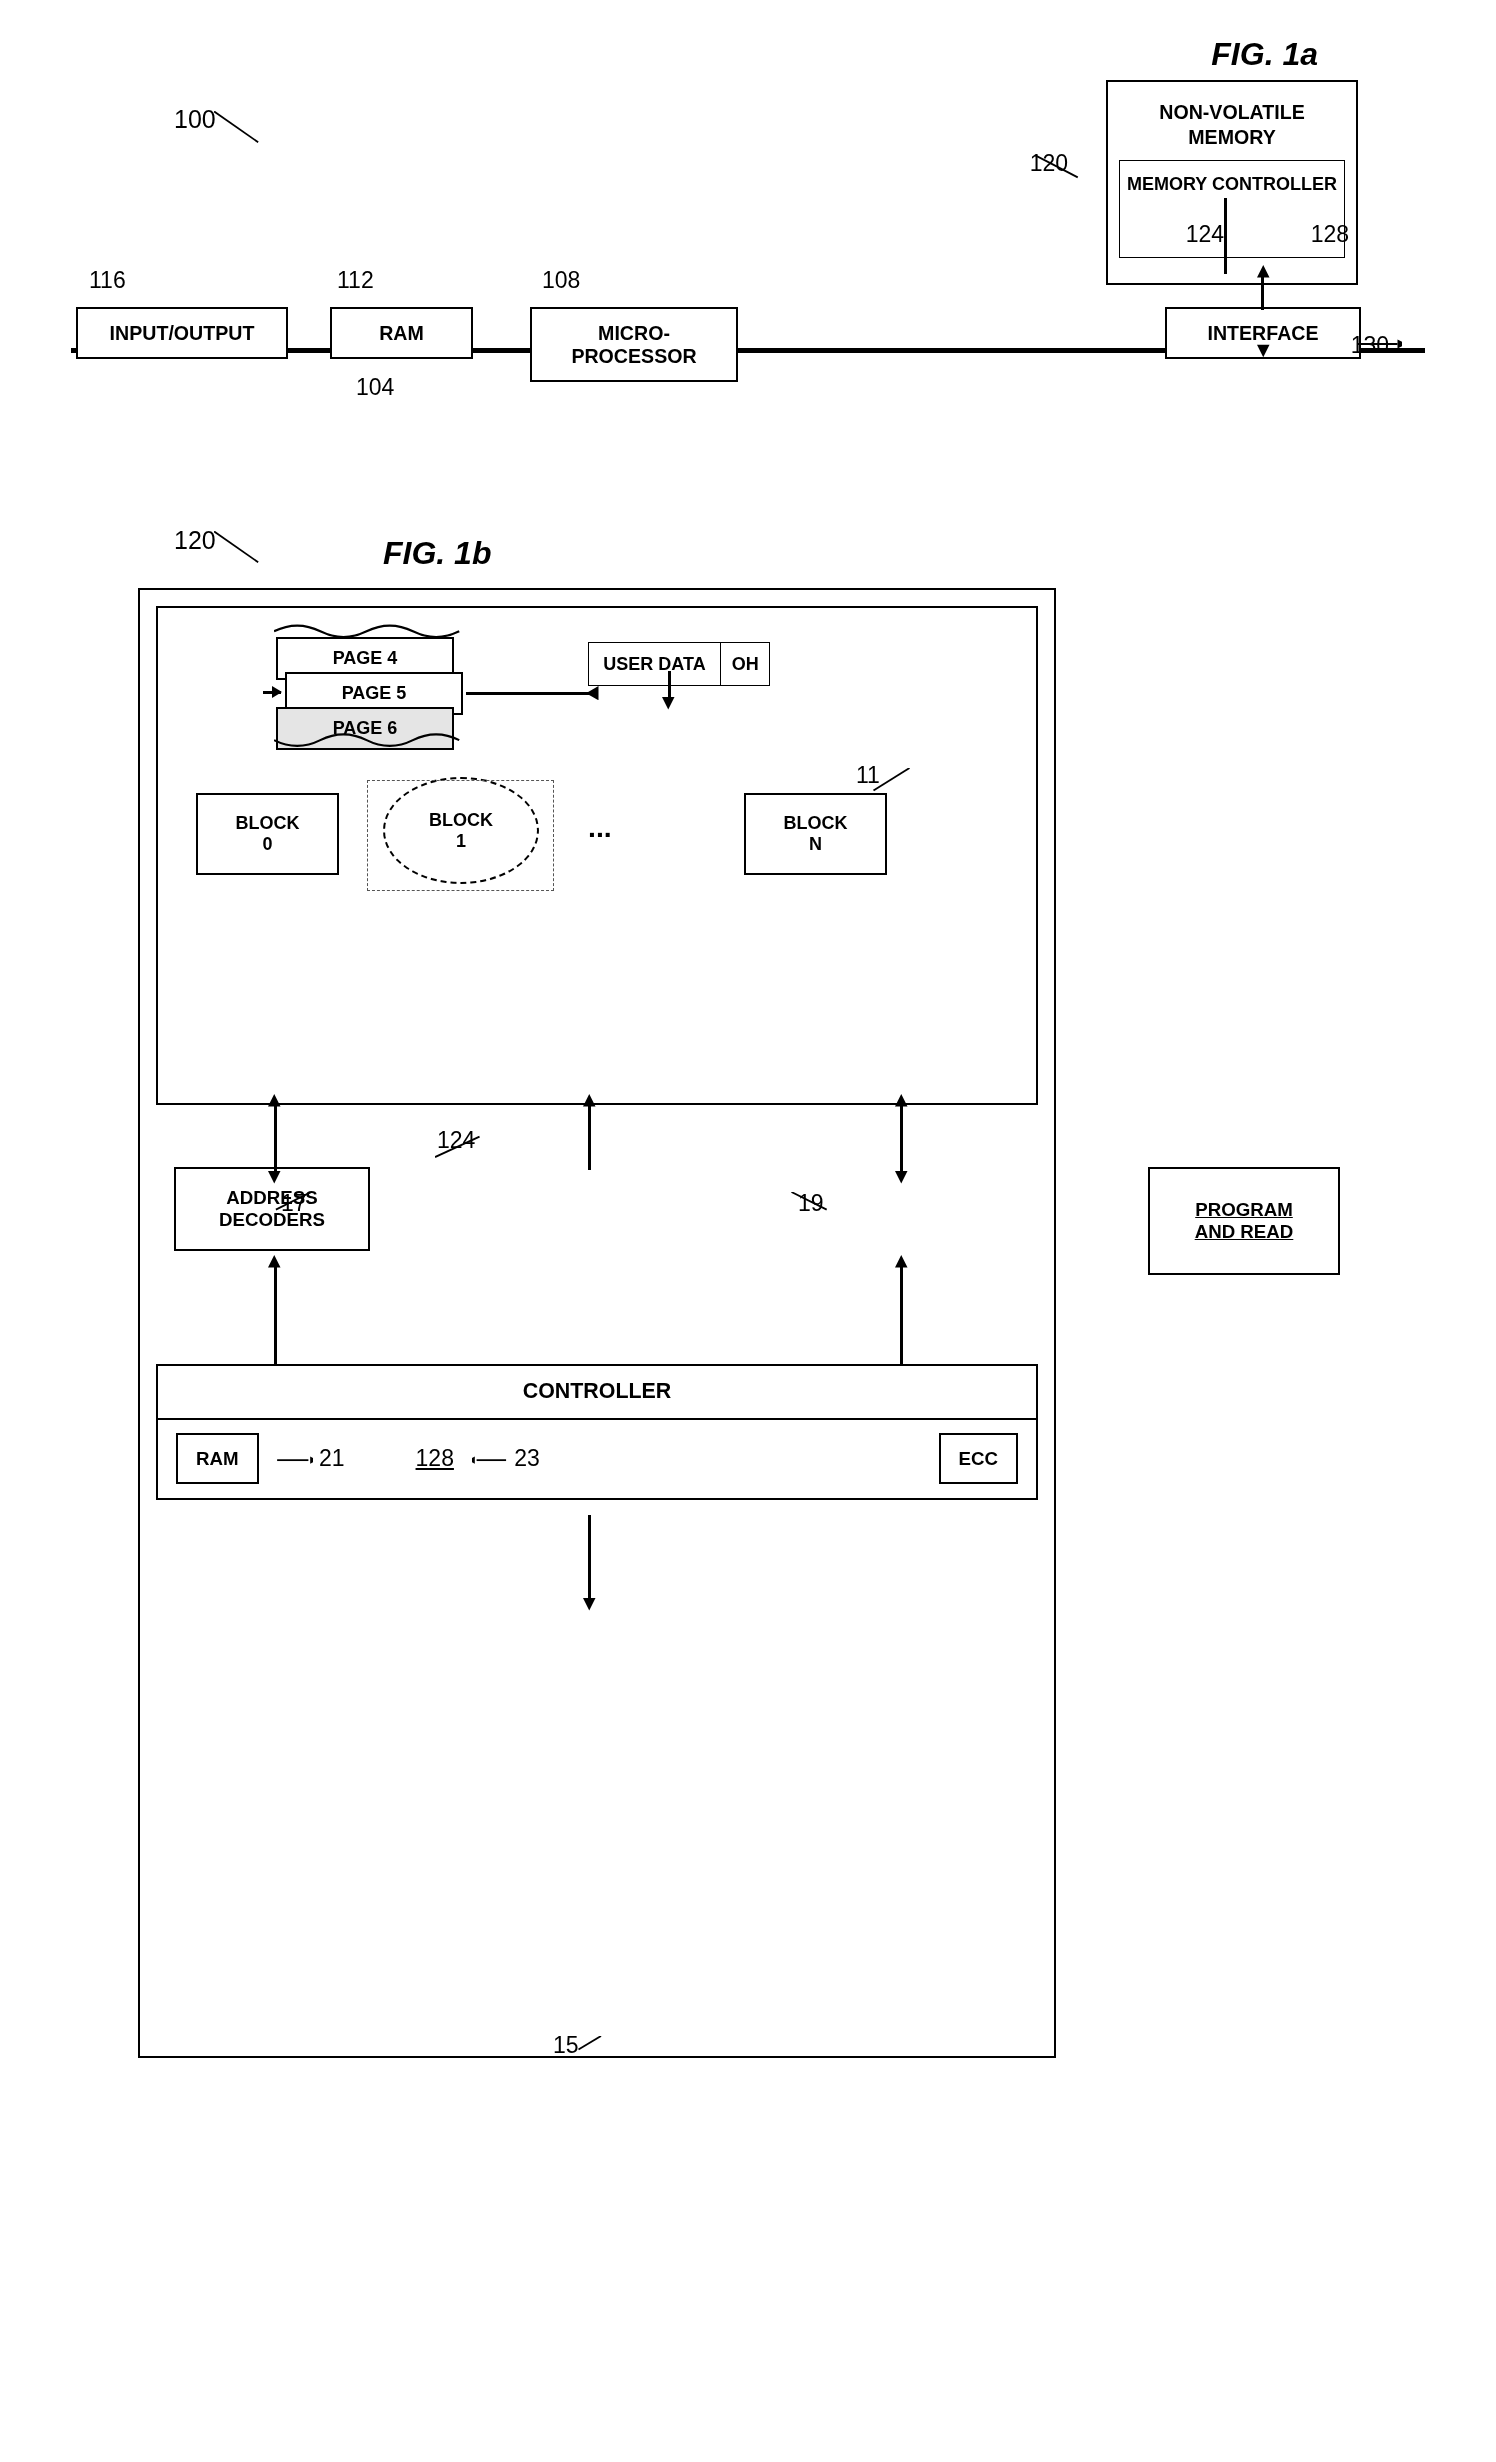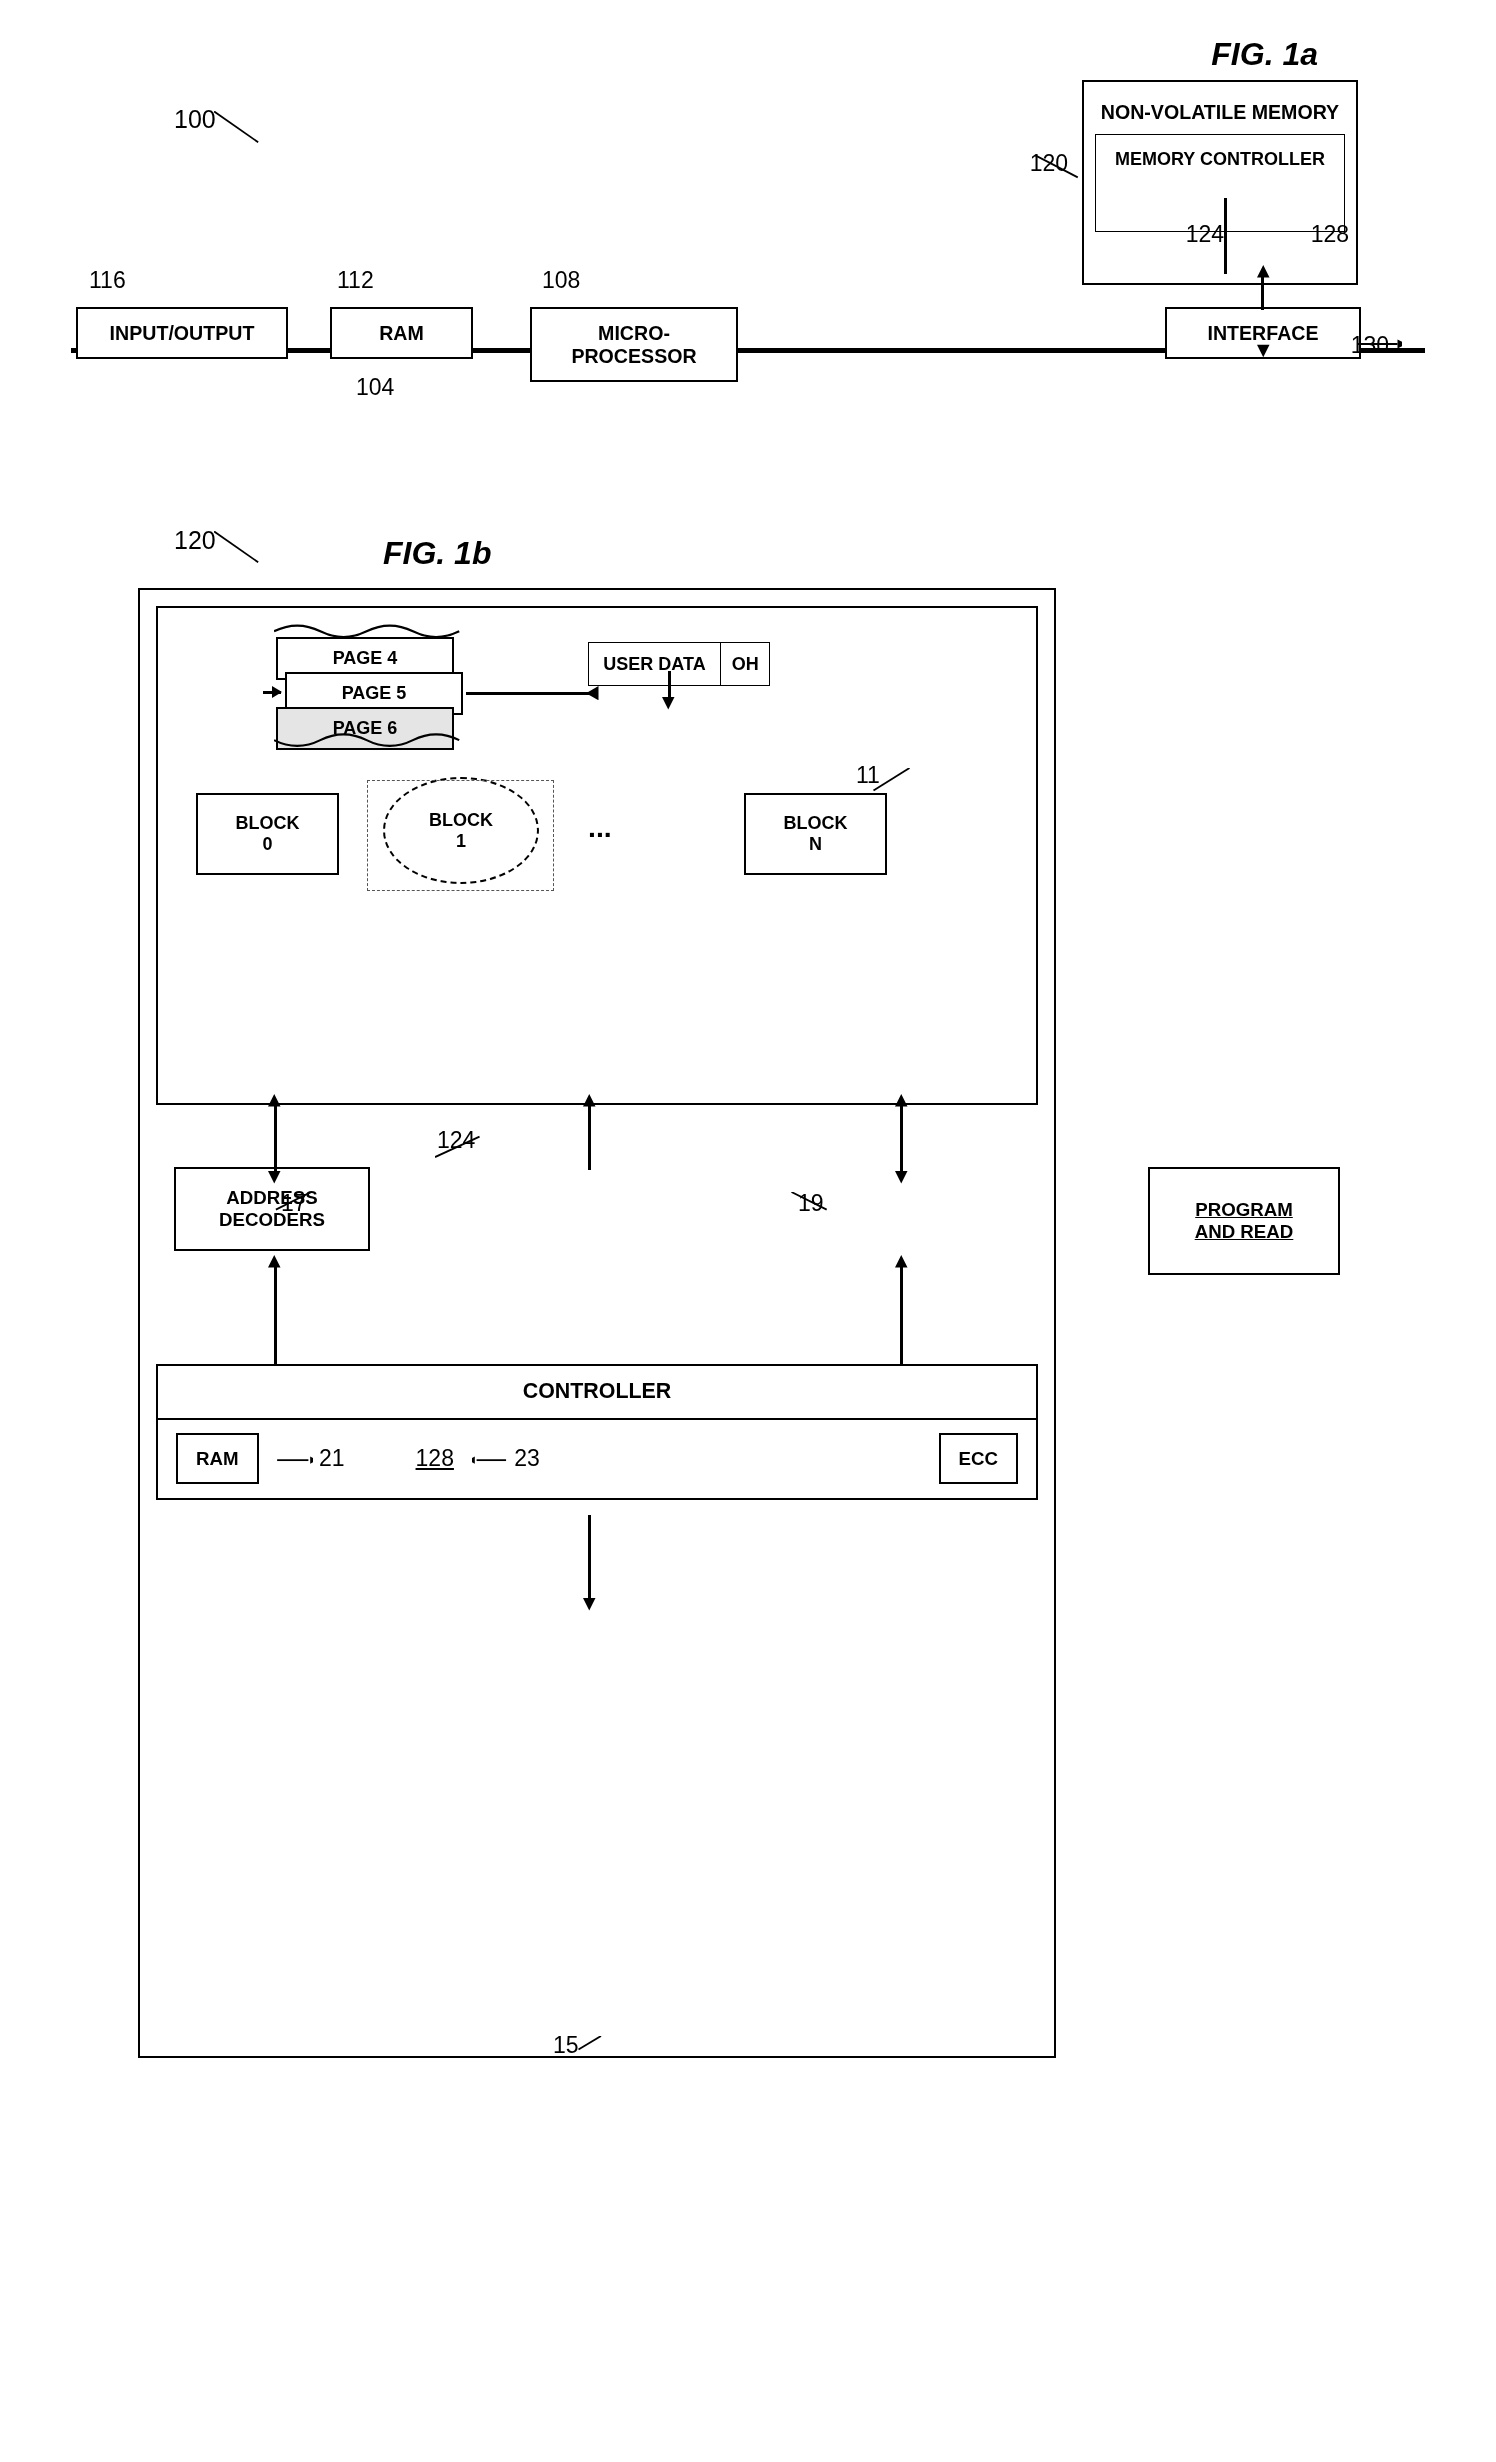--- a/index.html
+++ b/index.html
@@ -25,21 +25,21 @@
       font-style: italic;
       font-size: 32px;
       font-weight: bold;
     }
 
     
     .nvm-module {
       position: absolute;
       top: 80px;
       right: 138px;
-      width: 276px;
+      width: 252px;
       height: 205px;
       border: 2.7px solid #000;
     }
     .nvm-label {
       text-align: center;
       padding: 18px 9px 0 9px;
       font-size: 19.6px;
       font-weight: bold;
       line-height: 1.3;
     }

